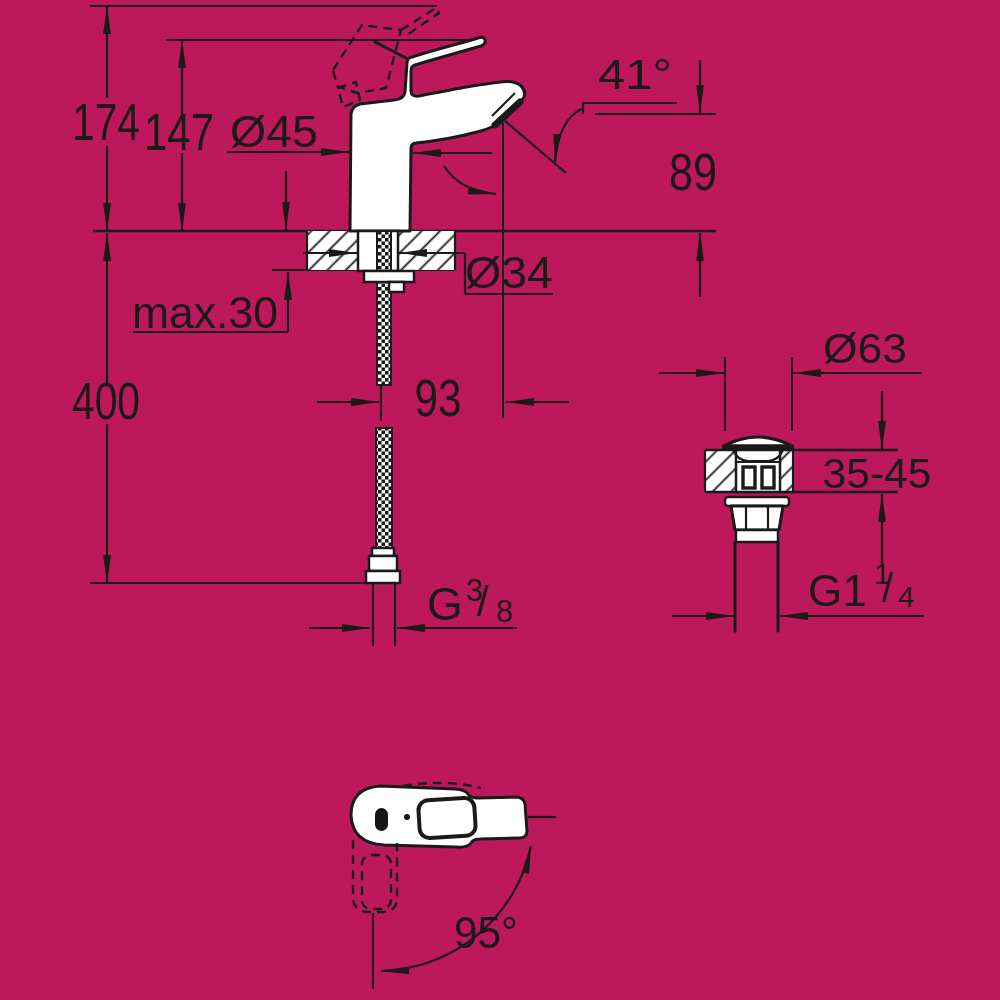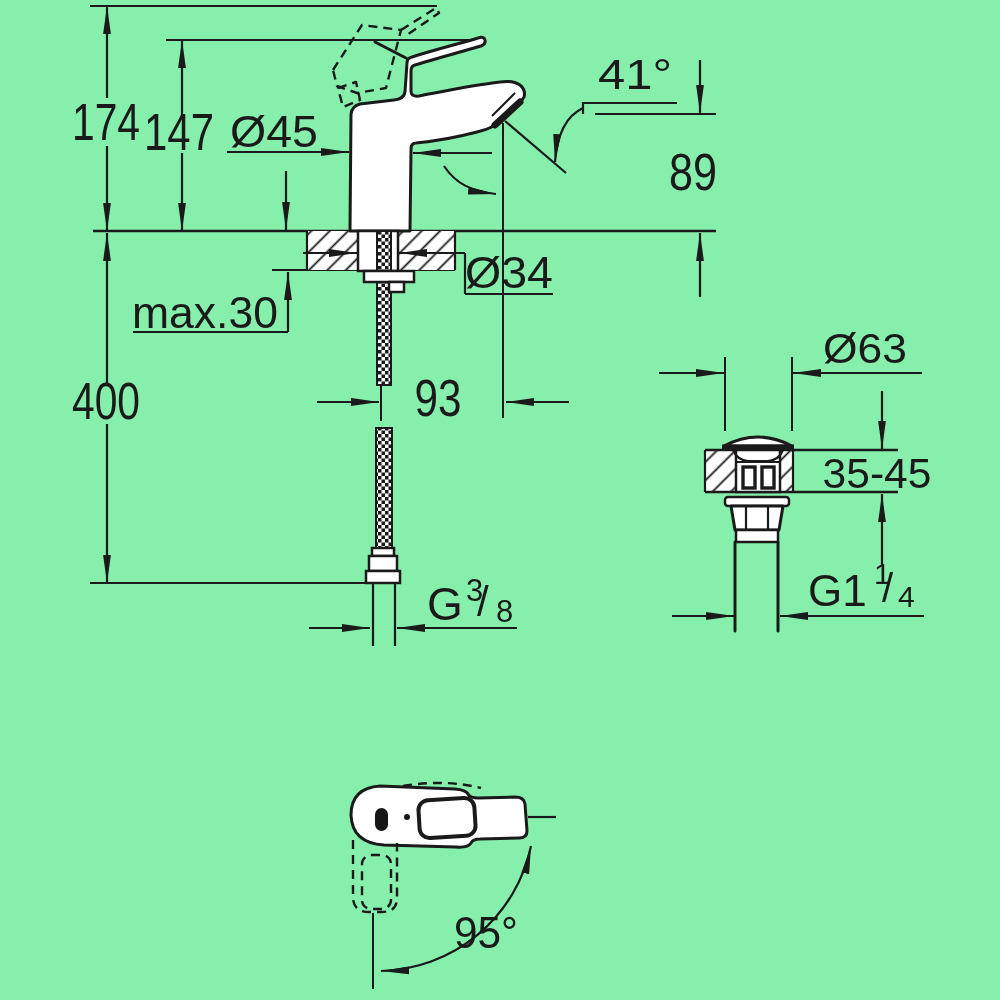--- a/index.html
+++ b/index.html
@@ -1,16 +1,16 @@
 <!DOCTYPE html>
 <html><head>
 <meta charset="utf-8">
 <style>
   html,body{margin:0;padding:0;background:#fff;}
-  #stage{width:1000px;height:1000px;background:#86efac;position:relative;overflow:hidden;}
+  #stage{width:1000px;height:1000px;background:#be185d;position:relative;overflow:hidden;}
   svg{display:block;}
   .ln{stroke:#1a1a1a;fill:none;stroke-width:2.2;stroke-linecap:butt;}
   .thin{stroke-width:2;}
   .out{stroke:#1a1a1a;fill:none;stroke-width:3;stroke-linejoin:round;stroke-linecap:round;}
   .wfill{fill:#ffffff;}
   .dash{stroke:#1a1a1a;fill:none;stroke-width:2.4;stroke-dasharray:9 6;stroke-linejoin:round;}
   .deck{stroke:#1a1a1a;stroke-width:2.4;}
   text{fill:#1a1a1a;font-family:"Liberation Sans","DejaVu Sans",sans-serif;}
   .dimtxt{font-size:52px;}
   .midtxt{font-size:44px;}

